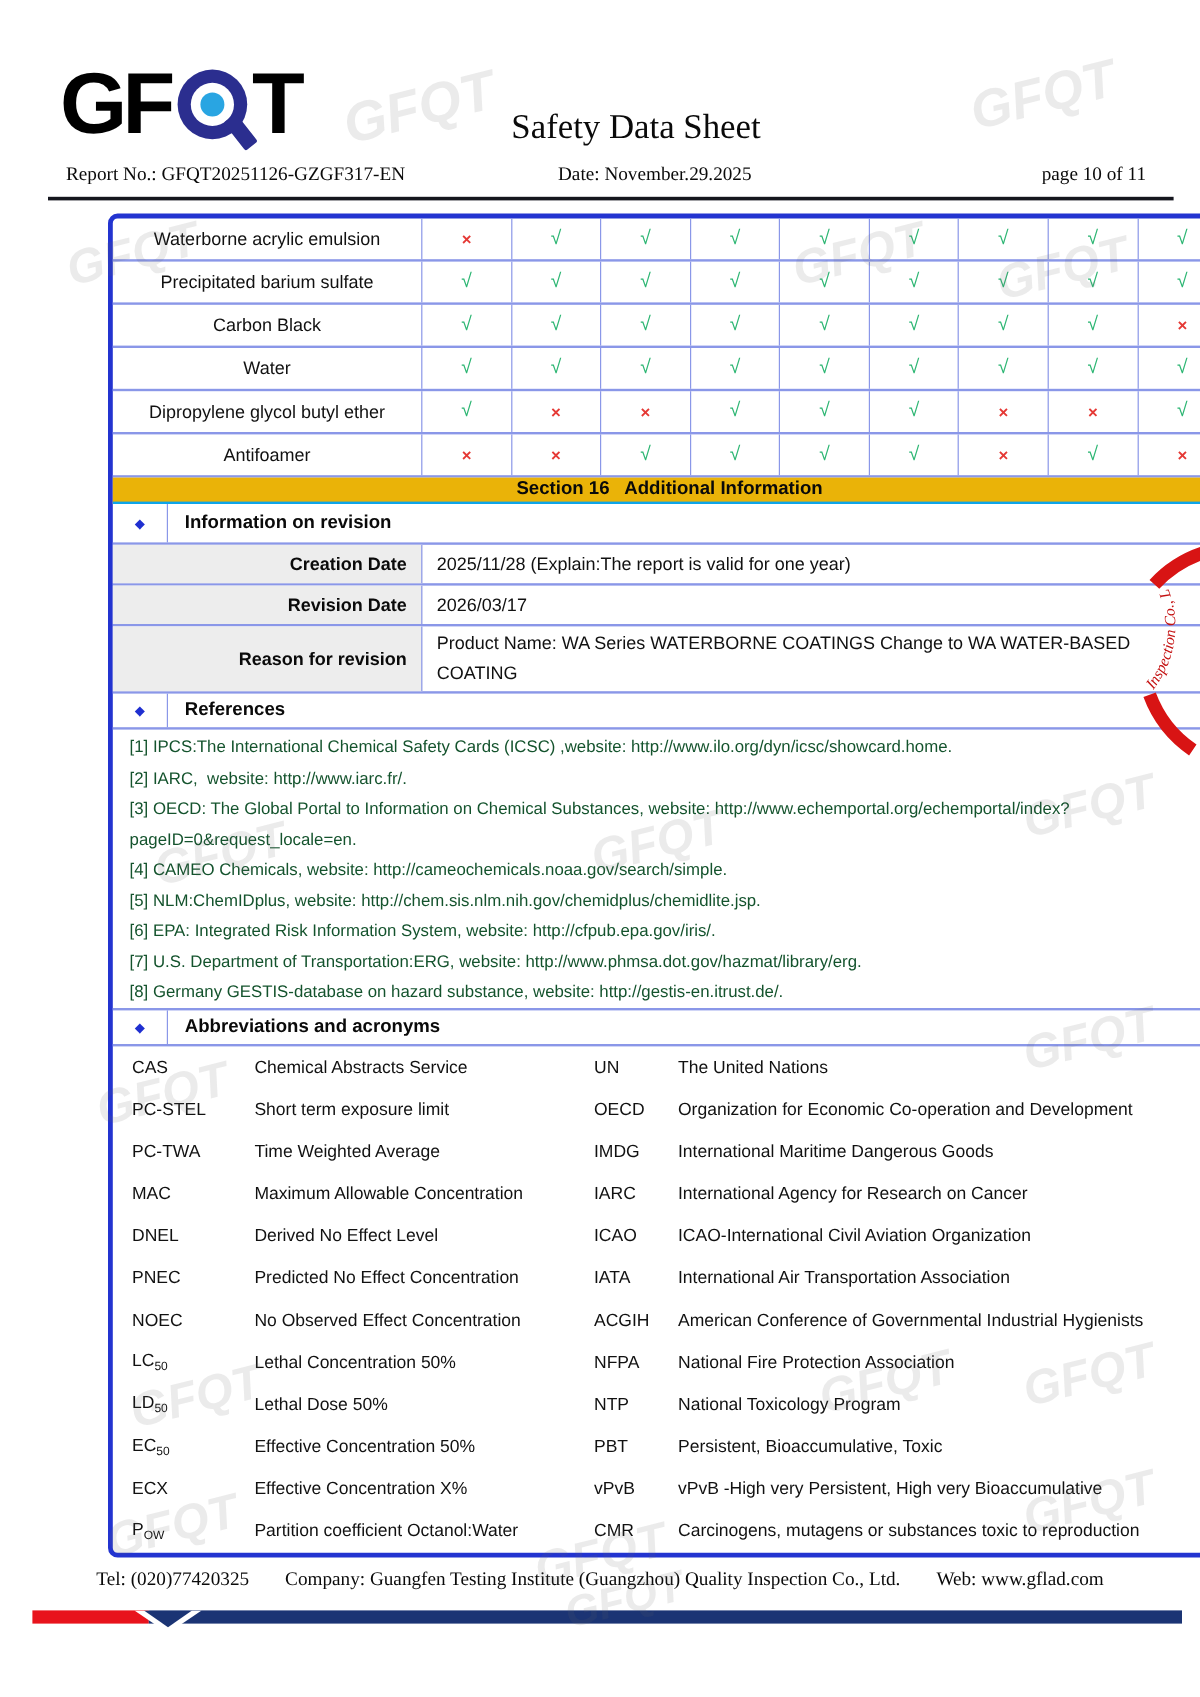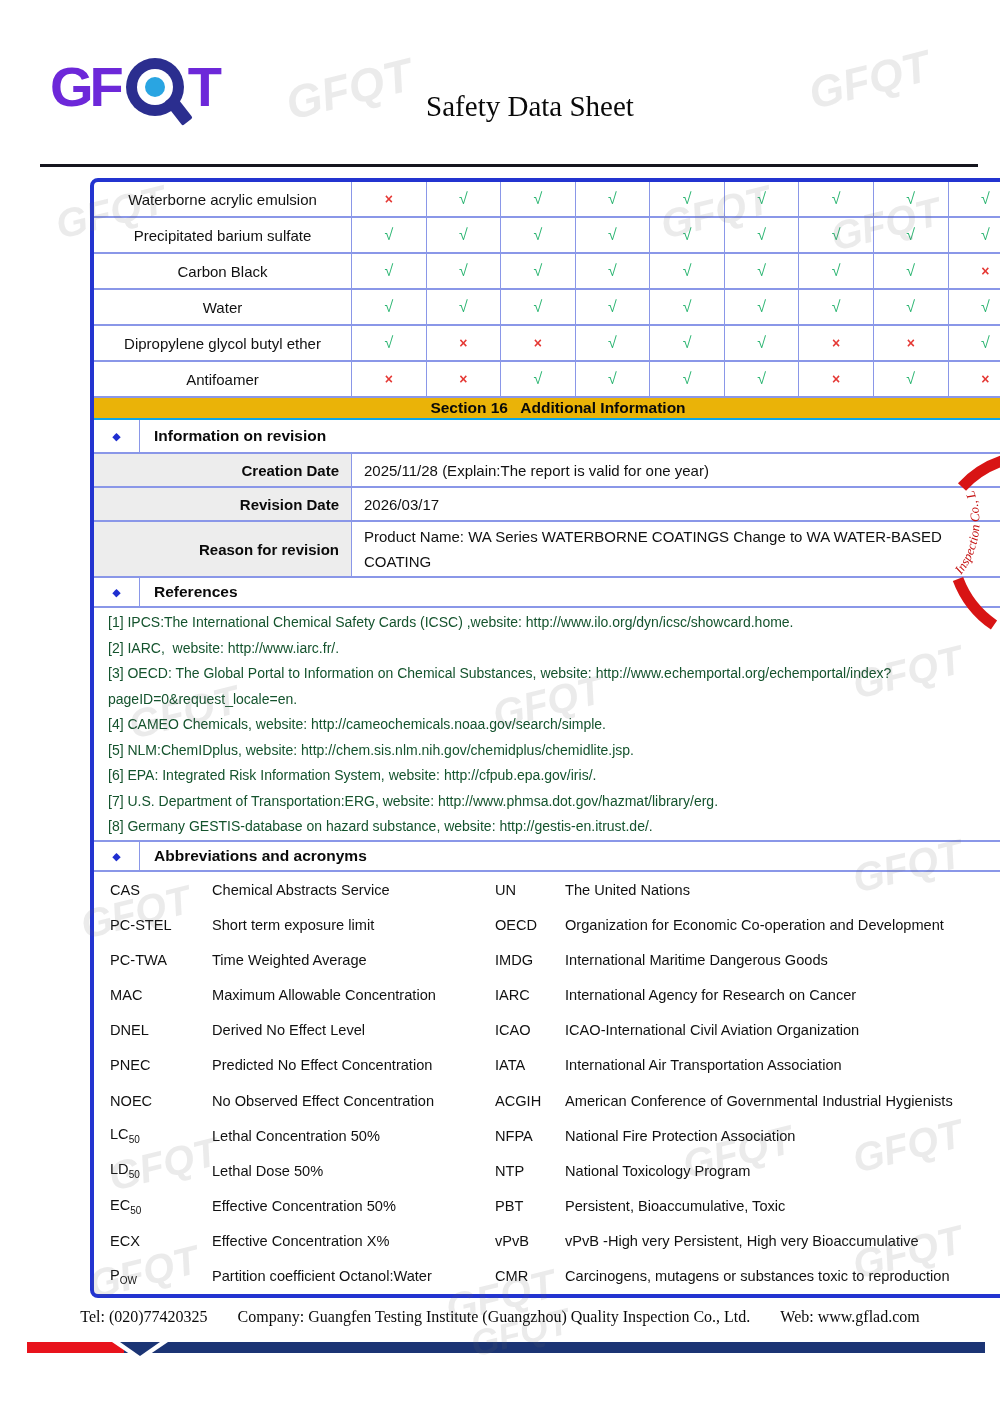--- a/index.html
+++ b/index.html
@@ -1,21 +1,21 @@
 <!DOCTYPE html>
 <html><head>
 <meta charset="utf-8">
 <style>
   * { margin:0; padding:0; box-sizing:border-box; }
   body { background:#fff; font-family:"Liberation Sans", sans-serif; }
   .page { position:relative; width:1000px; height:1414px; background:#ffffff; overflow:hidden; margin:0 auto; }
 
   
   .logo { position:absolute; left:50px; top:52px; display:flex; align-items:center; height:70px; }
-  .logo-letter { font-size:56px; font-weight:800; color:#6d28d9; letter-spacing:-4px; line-height:62px; }
+  .logo-letter { font-size:72px; font-weight:800; color:#000000; letter-spacing:-4px; line-height:62px; }
   .logo-q { position:relative; width:58px; height:58px; margin:0 4px 0 6px; }
   .q-outer { position:absolute; inset:0; border-radius:50%; background:#2b2e8f; }
   .q-inner { position:absolute; inset:11px; border-radius:50%; background:#ffffff; }
   .q-dot   { position:absolute; inset:19px; border-radius:50%; background:#29a5e2; }
   .q-tail  { position:absolute; width:13px; height:30px; background:#2b2e8f; right:-1px; bottom:-9px;
              transform:rotate(-38deg); border-radius:2px; }
   .doc-title { position:absolute; left:280px; top:90px; width:500px; text-align:center;
                font-family:"Liberation Serif", serif; font-size:29px; color:#0a0a0a; }
   .report-row { position:absolute; left:0; top:137px; width:100%; height:22px;
                 font-family:"Liberation Serif", serif; font-size:16px; color:#0a0a0a; }
@@ -93,20 +93,31 @@
       <span class="q-outer"></span>
       <span class="q-inner"></span>
       <span class="q-dot"></span>
       <span class="q-tail"></span>
     </span>
     <span class="logo-letter">T</span>
   </div>
 
   <div class="doc-title">Safety Data Sheet</div>
 
+  <div class="report-row">
+    <span class="rr-left">
+      <span>Report No.:</span>
+      <span>GFQT20251126-GZGF317-EN</span>
+    </span>
+    <span class="rr-center">
+      <span>Date:</span>
+      <span>November.29.2025</span>
+    </span>
+    <span class="rr-right">page 10 of 11</span>
+  </div>
 
   <div class="header-rule"></div>
 
   <div class="box">
 
     <div id="compat-table">
         <div class="crow">
           <div class="clabel">Waterborne acrylic emulsion</div>
           <div class="cmark no">×</div>
           <div class="cmark ok">√</div>

